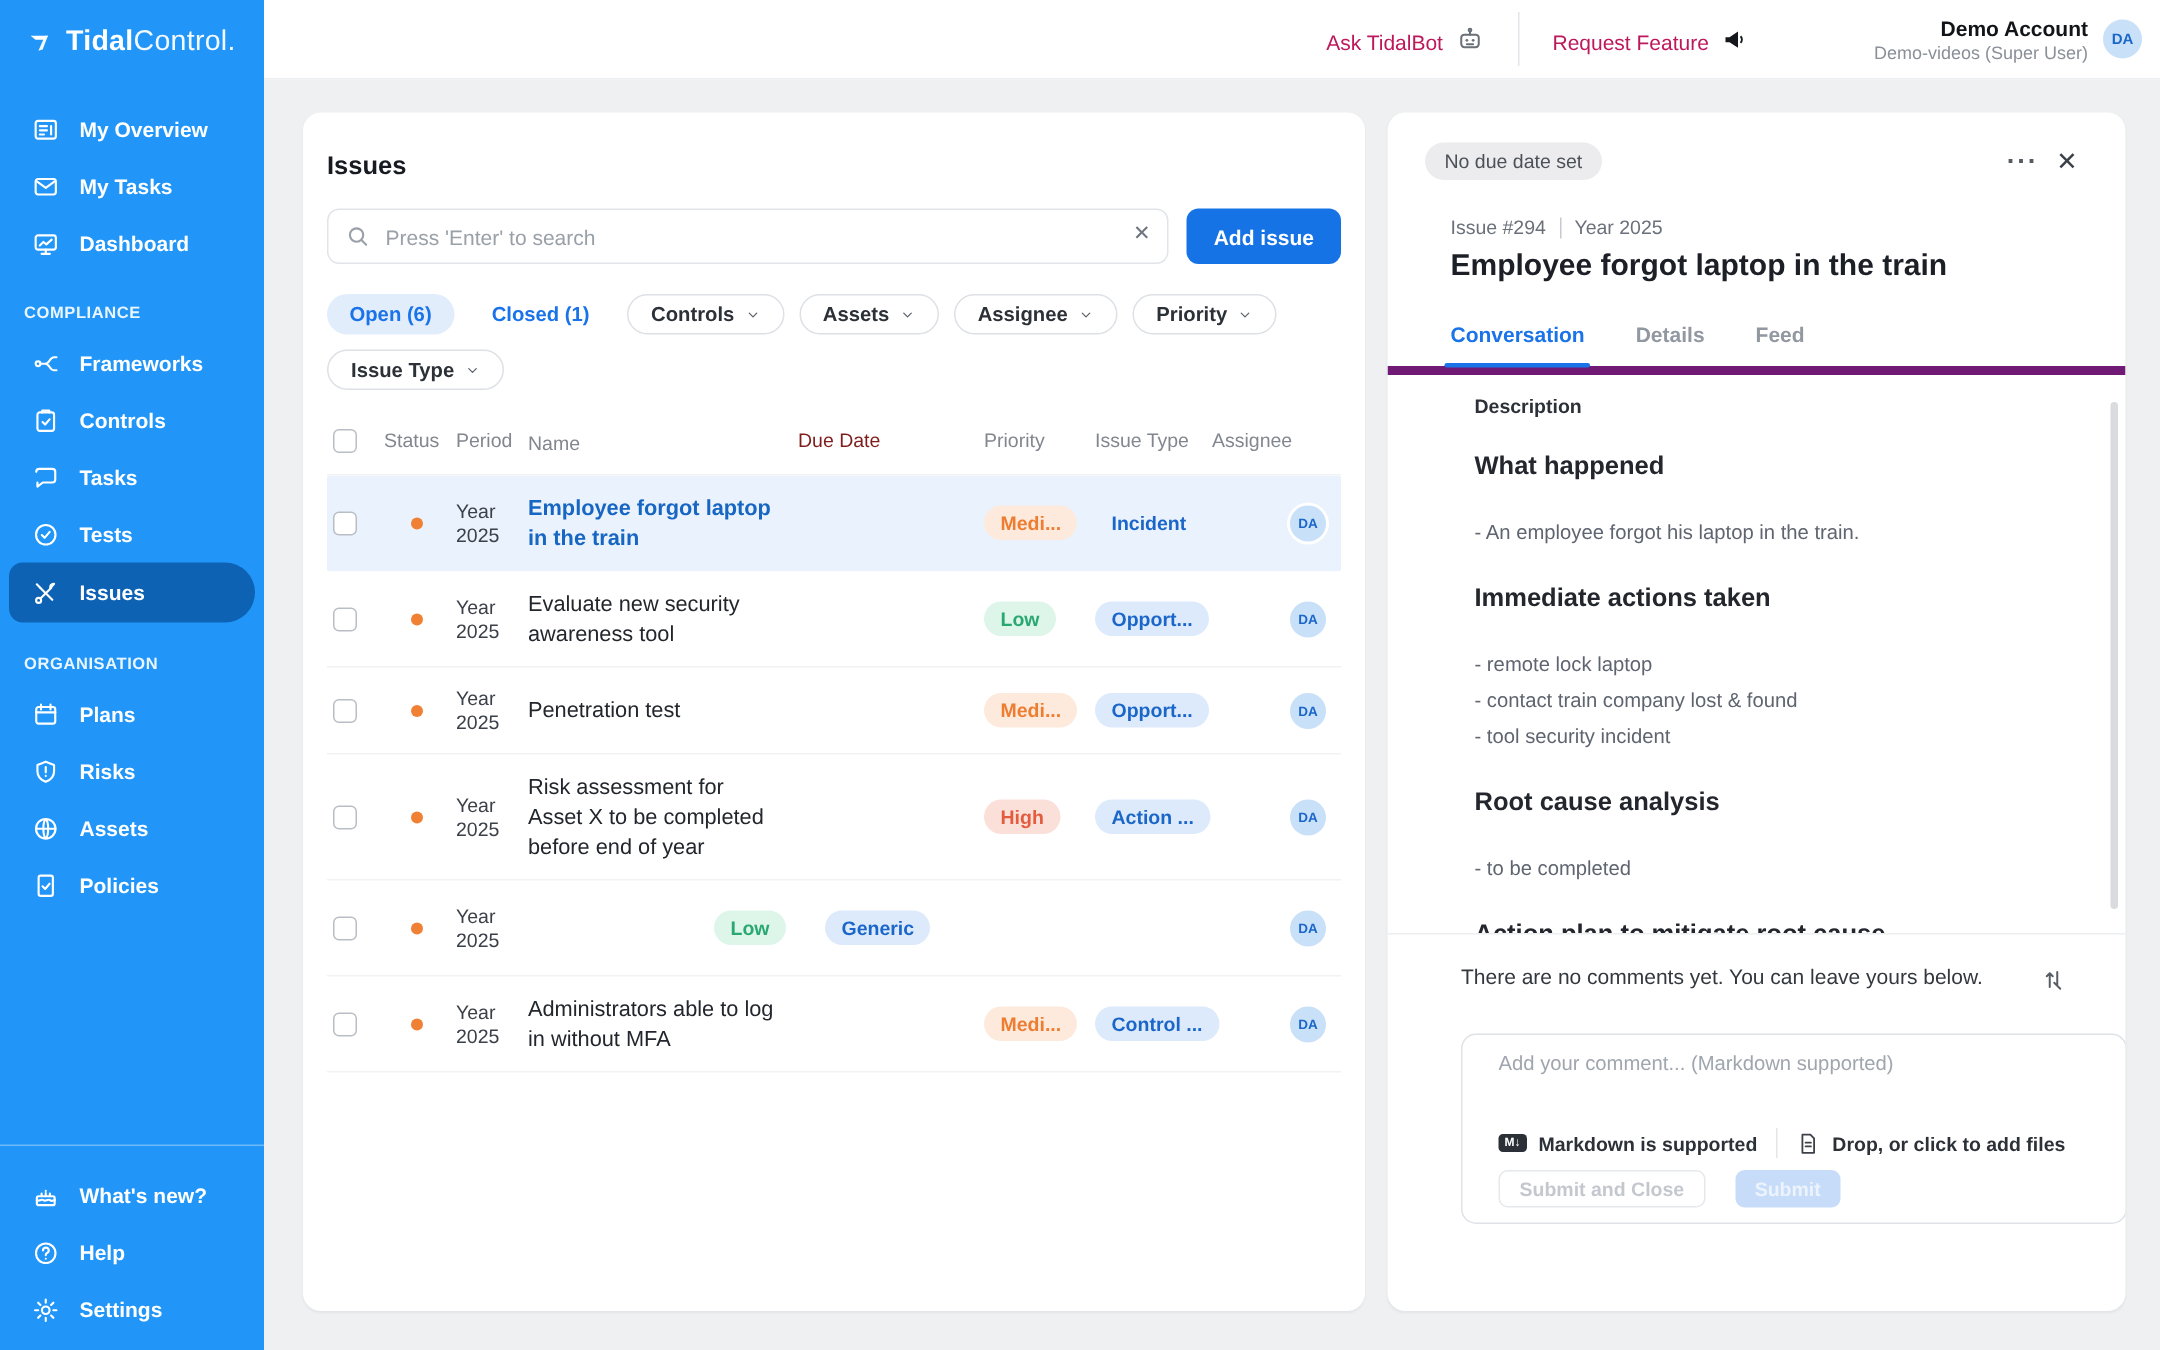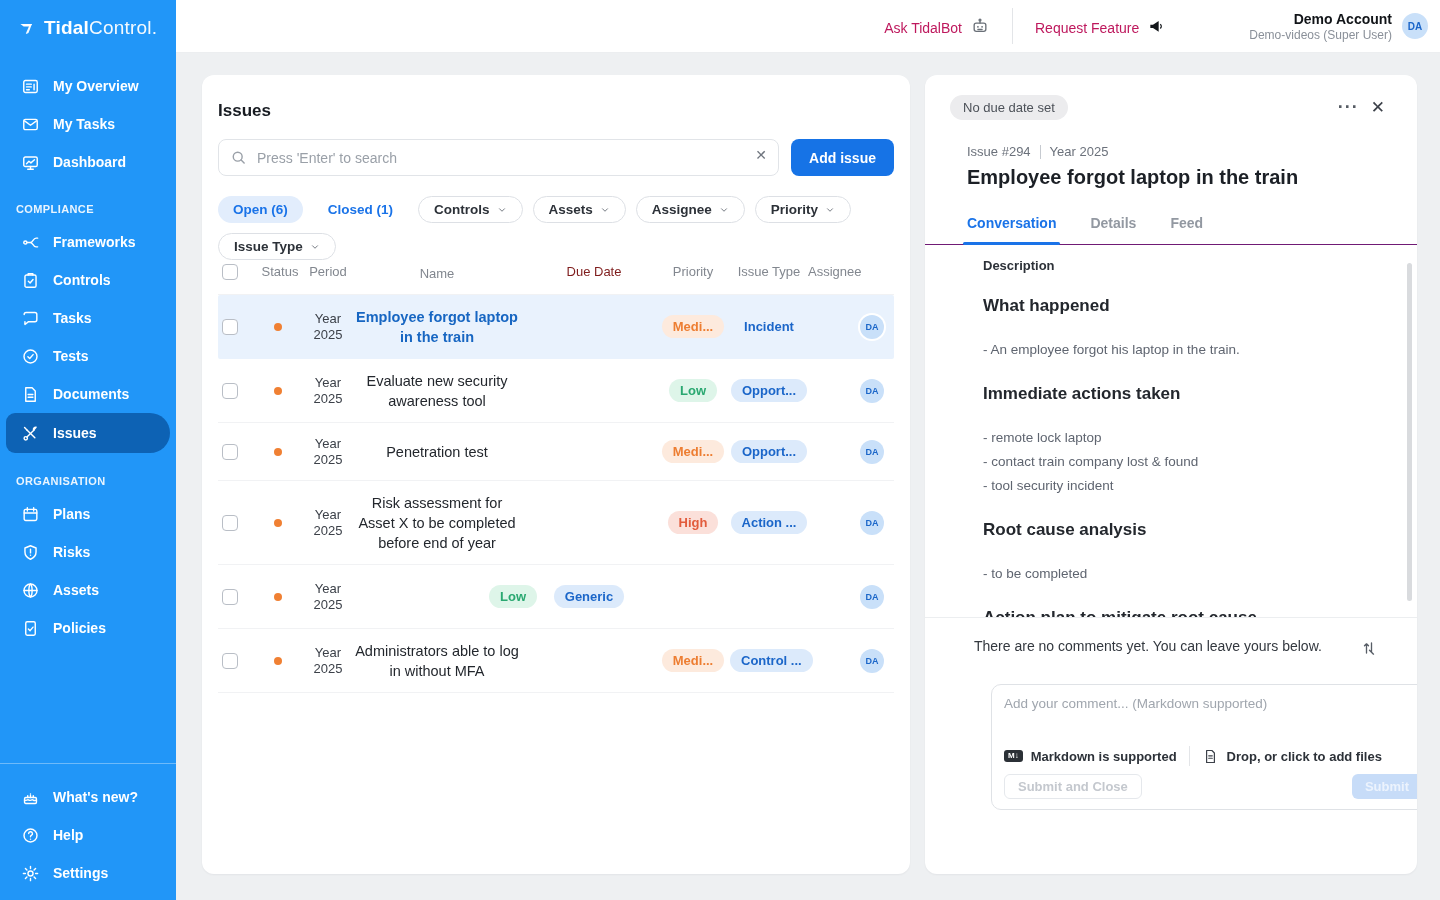--- a/index.html
+++ b/index.html
@@ -63,21 +63,21 @@
   .search-clear{position:absolute;right:12px;top:8px;font-size:14px;color:#6f757e;cursor:pointer;}
   .btn-add{height:37px;padding:0 18px;background:var(--primary-blue);color:#fff;border:none;border-radius:8px;font-size:14px;font-weight:700;cursor:pointer;font-family:inherit;}
   .chips{display:flex;flex-wrap:wrap;gap:10px;margin-top:20px;align-items:center;}
   .chips+.chips{margin-top:10px;}
   .chip{display:inline-flex;align-items:center;gap:7px;height:27px;padding:0 15px;border-radius:17px;font-size:13.5px;cursor:pointer;white-space:nowrap;}
   .chip-open{background:#e2edfc;color:var(--link-blue);font-weight:700;}
   .chip-closed{background:transparent;color:var(--link-blue);font-weight:700;}
   .chip-dd{border:1px solid #dde0e5;background:#fff;color:#2c3138;font-weight:600;}
   .chev{width:10px;height:10px;color:#5c626b;}
 
-  .tbl{text-align:center;}
+  .tbl{margin-top:22px;}
   .trow{display:flex;align-items:center;padding:10px 4px;border-bottom:1px solid #f1f2f4;min-height:64px;}
   .thead{min-height:0;padding:4px 4px 10px 4px;border-bottom:1px solid #f1f2f4;color:#82878f;font-size:13px;align-items:flex-start;}
   .c-check{width:34px;}
   .c-status{width:48px;display:flex;justify-content:flex-start;}
   .thead .c-status{display:block;}
   .c-period{width:48px;font-size:13px;color:#3c4149;line-height:16px;}
   .c-name{width:180px;padding-right:10px;font-size:14.5px;color:#23272d;line-height:20px;}
   .c-due{width:124px;font-size:13px;color:#3c4149;}
   .c-priority{width:74px;}
   .c-type{width:78px;}
@@ -101,43 +101,43 @@
   .d-top{display:flex;align-items:center;padding:0 26px 0 25px;}
   .due-badge{background:#ececee;color:#4c5158;font-size:13px;padding:5px 13px;border-radius:14px;}
   .d-top .sp{flex:1;}
   .icon-btn{color:#3c4149;font-size:18px;cursor:pointer;padding:2px 6px;}
   .dots{letter-spacing:1px;font-weight:700;color:#555b63;}
   .close-x{font-size:17px;}
   .d-head{padding:0 24px 0 42px;}
   .d-ref{margin-top:24px;font-size:13px;color:#6b717b;display:flex;align-items:center;gap:9px;}
   .d-ref .bar{width:1px;height:14px;background:#c6cad0;}
   .d-title{margin-top:7px;font-size:20px;font-weight:700;color:#1c2026;}
-  .tabs{display:flex;gap:34px;padding-left:42px;margin-top:26px;border-bottom:1px solid #701a75;}
+  .tabs{display:flex;gap:34px;padding-left:42px;margin-top:26px;border-bottom:6px solid #701a75;}
   .tab{font-size:14px;font-weight:600;color:#9298a1;padding-bottom:13px;cursor:pointer;position:relative;}
   .tab.active{color:var(--link-blue);}
   .tab.active::after{content:"";position:absolute;left:-4px;right:-4px;bottom:-1px;height:3px;background:var(--link-blue);border-radius:2px;}
   .d-scroll{position:relative;height:372px;padding:13px 34px 0 58px;overflow:hidden;}
   .desc-label{font-size:13px;font-weight:700;color:#2c3138;}
   .d-h2{font-size:17px;font-weight:700;color:#23272d;margin-top:23px;}
   .d-line{font-size:13.5px;color:#5f6570;line-height:1.55;margin-top:3px;}
   .d-h2+.d-line{margin-top:24px;}
   .scrollbar{position:absolute;right:5px;top:18px;width:5px;height:338px;background:#d9dbde;border-radius:3px;cursor:pointer;}
   .comments{border-top:1px solid #eceef0;padding:20px 24px 0 49px;}
   .no-comments{display:flex;align-items:flex-start;}
   .no-comments .txt{font-size:14px;color:#33383f;flex:1;padding-right:14px;}
   .sort-ic{color:#575d66;margin-right:14px;cursor:pointer;}
-  .comment-box{margin-top:26px;width:444px;border:1px solid #dfe2e6;border-radius:10px;padding:11px 12px 10px 12px;margin-left:17px;}
+  .comment-box{margin-top:26px;width:444px;border:1px solid #dfe2e6;border-radius:10px;padding:11px 12px 10px 24px;}
   .comment-input{width:100%;border:none;outline:none;resize:none;font-family:inherit;font-size:13.5px;color:var(--text-dark);height:42px;}
   .comment-input::placeholder{color:#a0a6ae;}
   .cb-hints{display:flex;align-items:center;gap:8px;margin-top:4px;}
   .md-badge{background:#2b3036;color:#fff;font-size:8px;font-weight:700;border-radius:3px;padding:2px 4px;line-height:1;}
   .hint{font-size:13px;font-weight:600;color:#2c3138;white-space:nowrap;cursor:pointer;}
   .hint-div{width:1px;height:20px;background:#e3e5e8;margin:0 4px;}
   .file-ic{color:#3c4149;}
-  .cb-actions{display:flex;justify-content:space-between;gap:8px;margin-top:8px;}
+  .cb-actions{display:flex;justify-content:flex-start;gap:20px;margin-top:8px;}
   .btn-ghost{height:25px;padding:0 13px;border:1px solid #e5e8ec;background:#fff;border-radius:6px;font-size:13px;font-weight:700;color:#c4c8ce;font-family:inherit;cursor:default;}
   .btn-soft{height:25px;padding:0 13px;border:none;background:#c7dcf8;border-radius:6px;font-size:13px;font-weight:700;color:#ecf3fd;font-family:inherit;cursor:default;}
   svg{display:block;}
 </style>
 </head>
 <body>
 
 <svg width="0" height="0" style="position:absolute">
   <defs>
     <g id="i-overview" fill="none" stroke="currentColor" stroke-width="1.8" stroke-linecap="round" stroke-linejoin="round">
@@ -288,26 +288,20 @@
         <svg class="ic" viewBox="0 0 24 24">
             <use href="#i-chat"></use>
           </svg>
         <span>Tasks</span>
       </div>
       <div class="nav-item">
         <svg class="ic" viewBox="0 0 24 24">
             <use href="#i-test"></use>
           </svg>
         <span>Tests</span>
-      </div>
-      <div class="nav-item">
-        <svg class="ic" viewBox="0 0 24 24">
-            <use href="#i-doc"></use>
-          </svg>
-        <span>Documents</span>
       </div>
       <div class="nav-item active">
         <svg class="ic" viewBox="0 0 24 24">
             <use href="#i-tools"></use>
           </svg>
         <span>Issues</span>
       </div>
     </nav>
 
     <div class="sec-label">ORGANISATION</div>

